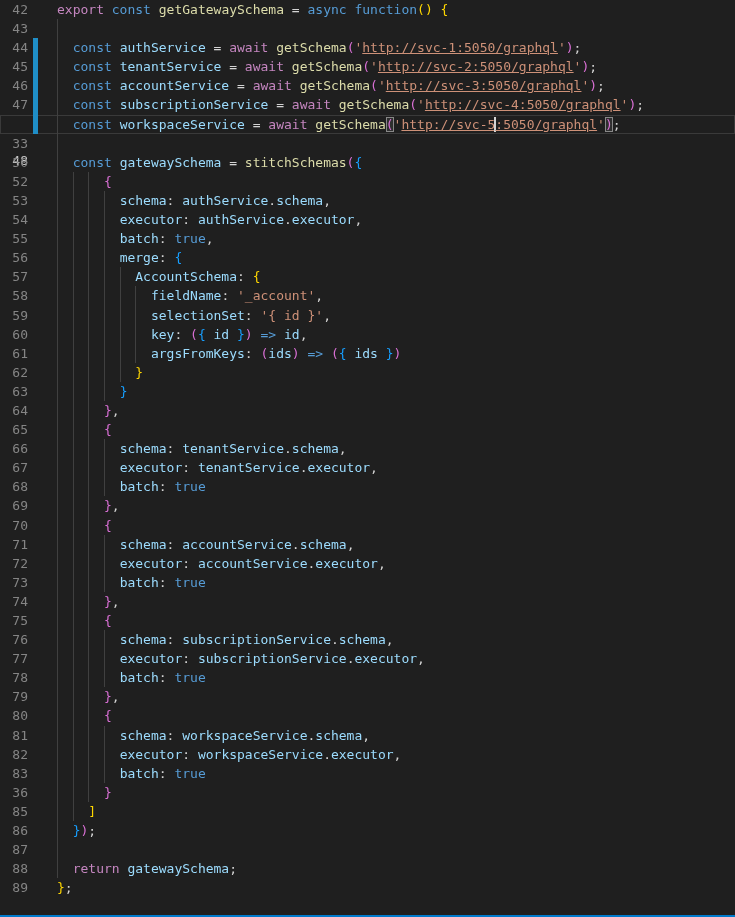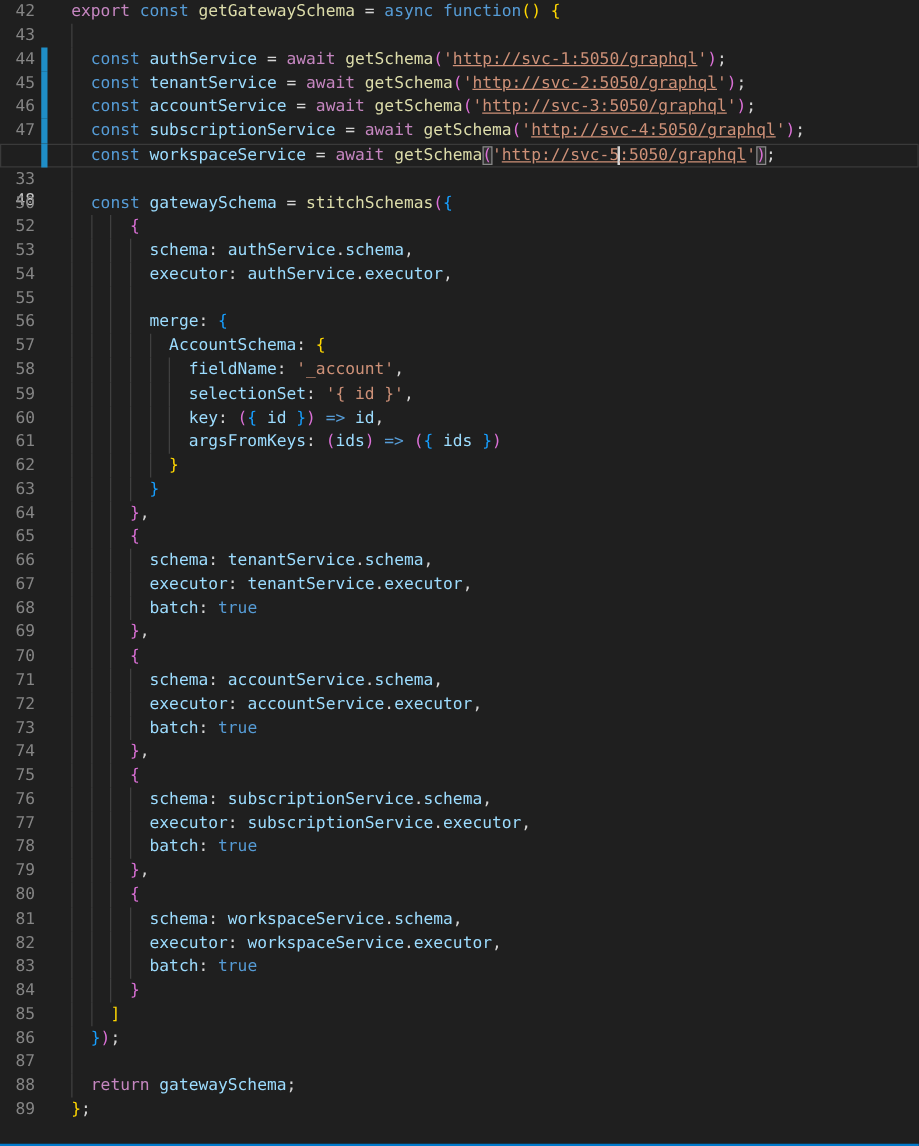--- a/index.html
+++ b/index.html
@@ -52,21 +52,21 @@
     <div class="line"><span class="ln">44</span><span class="modbar"></span><span class="guide" style="left: 57px;"></span><span class="code">  <span class="k2">const</span><span class="p"> </span><span class="v">authService</span><span class="p"> = </span><span class="k1">await</span><span class="p"> </span><span class="fn">getSchema</span><span class="b2">(</span><span class="s">'</span><span class="sl">http://svc-1:5050/graphql</span><span class="s">'</span><span class="b2">)</span><span class="p">;</span></span></div>
     <div class="line"><span class="ln">45</span><span class="modbar"></span><span class="guide" style="left: 57px;"></span><span class="code">  <span class="k2">const</span><span class="p"> </span><span class="v">tenantService</span><span class="p"> = </span><span class="k1">await</span><span class="p"> </span><span class="fn">getSchema</span><span class="b2">(</span><span class="s">'</span><span class="sl">http://svc-2:5050/graphql</span><span class="s">'</span><span class="b2">)</span><span class="p">;</span></span></div>
     <div class="line"><span class="ln">46</span><span class="modbar"></span><span class="guide" style="left: 57px;"></span><span class="code">  <span class="k2">const</span><span class="p"> </span><span class="v">accountService</span><span class="p"> = </span><span class="k1">await</span><span class="p"> </span><span class="fn">getSchema</span><span class="b2">(</span><span class="s">'</span><span class="sl">http://svc-3:5050/graphql</span><span class="s">'</span><span class="b2">)</span><span class="p">;</span></span></div>
     <div class="line"><span class="ln">47</span><span class="modbar"></span><span class="guide" style="left: 57px;"></span><span class="code">  <span class="k2">const</span><span class="p"> </span><span class="v">subscriptionService</span><span class="p"> = </span><span class="k1">await</span><span class="p"> </span><span class="fn">getSchema</span><span class="b2">(</span><span class="s">'</span><span class="sl">http://svc-4:5050/graphql</span><span class="s">'</span><span class="b2">)</span><span class="p">;</span></span></div>
     <div class="line active"><span class="ln">48</span><span class="modbar"></span><span class="guide" style="left: 57px;"></span><span class="code">  <span class="k2">const</span><span class="p"> </span><span class="v">workspaceService</span><span class="p"> = </span><span class="k1">await</span><span class="p"> </span><span class="fn">getSchema</span><span class="b2 m">(</span><span class="s">'</span><span class="sl">http://svc-5</span><span class="cursor"></span><span class="sl">:5050/graphql</span><span class="s">'</span><span class="b2 m">)</span><span class="p">;</span></span></div>
     <div class="line"><span class="ln">33</span><span class="guide" style="left: 57px;"></span><span class="code">  </span></div>
     <div class="line"><span class="ln">50</span><span class="guide" style="left: 57px;"></span><span class="code">  <span class="k2">const</span><span class="p"> </span><span class="v">gatewaySchema</span><span class="p"> = </span><span class="fn">stitchSchemas</span><span class="b2">(</span><span class="b3">{</span></span></div>
     <div class="line"><span class="ln">52</span><span class="guide" style="left: 57px;"></span><span class="guide" style="left: 72.66px;"></span><span class="guide" style="left: 88.32px;"></span><span class="code">      <span class="b2">{</span></span></div>
     <div class="line"><span class="ln">53</span><span class="guide" style="left: 57px;"></span><span class="guide" style="left: 72.66px;"></span><span class="guide" style="left: 88.32px;"></span><span class="guide" style="left: 103.98px;"></span><span class="code">        <span class="v">schema</span><span class="p">: </span><span class="v">authService</span><span class="p">.</span><span class="v">schema</span><span class="p">,</span></span></div>
     <div class="line"><span class="ln">54</span><span class="guide" style="left: 57px;"></span><span class="guide" style="left: 72.66px;"></span><span class="guide" style="left: 88.32px;"></span><span class="guide" style="left: 103.98px;"></span><span class="code">        <span class="v">executor</span><span class="p">: </span><span class="v">authService</span><span class="p">.</span><span class="v">executor</span><span class="p">,</span></span></div>
-    <div class="line"><span class="ln">55</span><span class="guide" style="left: 57px;"></span><span class="guide" style="left: 72.66px;"></span><span class="guide" style="left: 88.32px;"></span><span class="guide" style="left: 103.98px;"></span></div>
+    <div class="line"><span class="ln">55</span><span class="guide" style="left: 57px;"></span><span class="guide" style="left: 72.66px;"></span><span class="guide" style="left: 88.32px;"></span><span class="guide" style="left: 103.98px;"></span><span class="code">        <span class="v">batch</span><span class="p">: </span><span class="k2">true</span><span class="p">,</span></span></div>
     <div class="line"><span class="ln">56</span><span class="guide" style="left: 57px;"></span><span class="guide" style="left: 72.66px;"></span><span class="guide" style="left: 88.32px;"></span><span class="guide" style="left: 103.98px;"></span><span class="code">        <span class="v">merge</span><span class="p">: </span><span class="b3">{</span></span></div>
     <div class="line"><span class="ln">57</span><span class="guide" style="left: 57px;"></span><span class="guide" style="left: 72.66px;"></span><span class="guide" style="left: 88.32px;"></span><span class="guide" style="left: 103.98px;"></span><span class="guide" style="left: 119.64px;"></span><span class="code">          <span class="v">AccountSchema</span><span class="p">: </span><span class="b1">{</span></span></div>
     <div class="line"><span class="ln">58</span><span class="guide" style="left: 57px;"></span><span class="guide" style="left: 72.66px;"></span><span class="guide" style="left: 88.32px;"></span><span class="guide" style="left: 103.98px;"></span><span class="guide" style="left: 119.64px;"></span><span class="guide" style="left: 135.3px;"></span><span class="code">            <span class="v">fieldName</span><span class="p">: </span><span class="s">'_account'</span><span class="p">,</span></span></div>
     <div class="line"><span class="ln">59</span><span class="guide" style="left: 57px;"></span><span class="guide" style="left: 72.66px;"></span><span class="guide" style="left: 88.32px;"></span><span class="guide" style="left: 103.98px;"></span><span class="guide" style="left: 119.64px;"></span><span class="guide" style="left: 135.3px;"></span><span class="code">            <span class="v">selectionSet</span><span class="p">: </span><span class="s">'{ id }'</span><span class="p">,</span></span></div>
     <div class="line"><span class="ln">60</span><span class="guide" style="left: 57px;"></span><span class="guide" style="left: 72.66px;"></span><span class="guide" style="left: 88.32px;"></span><span class="guide" style="left: 103.98px;"></span><span class="guide" style="left: 119.64px;"></span><span class="guide" style="left: 135.3px;"></span><span class="code">            <span class="v">key</span><span class="p">: </span><span class="b2">(</span><span class="b3">{</span><span class="p"> </span><span class="v">id</span><span class="p"> </span><span class="b3">}</span><span class="b2">)</span><span class="p"> </span><span class="k2">=&gt;</span><span class="p"> </span><span class="v">id</span><span class="p">,</span></span></div>
     <div class="line"><span class="ln">61</span><span class="guide" style="left: 57px;"></span><span class="guide" style="left: 72.66px;"></span><span class="guide" style="left: 88.32px;"></span><span class="guide" style="left: 103.98px;"></span><span class="guide" style="left: 119.64px;"></span><span class="guide" style="left: 135.3px;"></span><span class="code">            <span class="v">argsFromKeys</span><span class="p">: </span><span class="b2">(</span><span class="v">ids</span><span class="b2">)</span><span class="p"> </span><span class="k2">=&gt;</span><span class="p"> </span><span class="b2">(</span><span class="b3">{</span><span class="p"> </span><span class="v">ids</span><span class="p"> </span><span class="b3">}</span><span class="b2">)</span></span></div>
     <div class="line"><span class="ln">62</span><span class="guide" style="left: 57px;"></span><span class="guide" style="left: 72.66px;"></span><span class="guide" style="left: 88.32px;"></span><span class="guide" style="left: 103.98px;"></span><span class="guide" style="left: 119.64px;"></span><span class="code">          <span class="b1">}</span></span></div>
     <div class="line"><span class="ln">63</span><span class="guide" style="left: 57px;"></span><span class="guide" style="left: 72.66px;"></span><span class="guide" style="left: 88.32px;"></span><span class="guide" style="left: 103.98px;"></span><span class="code">        <span class="b3">}</span></span></div>
     <div class="line"><span class="ln">64</span><span class="guide" style="left: 57px;"></span><span class="guide" style="left: 72.66px;"></span><span class="guide" style="left: 88.32px;"></span><span class="code">      <span class="b2">}</span><span class="p">,</span></span></div>
     <div class="line"><span class="ln">65</span><span class="guide" style="left: 57px;"></span><span class="guide" style="left: 72.66px;"></span><span class="guide" style="left: 88.32px;"></span><span class="code">      <span class="b2">{</span></span></div>
@@ -81,20 +81,20 @@
     <div class="line"><span class="ln">74</span><span class="guide" style="left: 57px;"></span><span class="guide" style="left: 72.66px;"></span><span class="guide" style="left: 88.32px;"></span><span class="code">      <span class="b2">}</span><span class="p">,</span></span></div>
     <div class="line"><span class="ln">75</span><span class="guide" style="left: 57px;"></span><span class="guide" style="left: 72.66px;"></span><span class="guide" style="left: 88.32px;"></span><span class="code">      <span class="b2">{</span></span></div>
     <div class="line"><span class="ln">76</span><span class="guide" style="left: 57px;"></span><span class="guide" style="left: 72.66px;"></span><span class="guide" style="left: 88.32px;"></span><span class="guide" style="left: 103.98px;"></span><span class="code">        <span class="v">schema</span><span class="p">: </span><span class="v">subscriptionService</span><span class="p">.</span><span class="v">schema</span><span class="p">,</span></span></div>
     <div class="line"><span class="ln">77</span><span class="guide" style="left: 57px;"></span><span class="guide" style="left: 72.66px;"></span><span class="guide" style="left: 88.32px;"></span><span class="guide" style="left: 103.98px;"></span><span class="code">        <span class="v">executor</span><span class="p">: </span><span class="v">subscriptionService</span><span class="p">.</span><span class="v">executor</span><span class="p">,</span></span></div>
     <div class="line"><span class="ln">78</span><span class="guide" style="left: 57px;"></span><span class="guide" style="left: 72.66px;"></span><span class="guide" style="left: 88.32px;"></span><span class="guide" style="left: 103.98px;"></span><span class="code">        <span class="v">batch</span><span class="p">: </span><span class="k2">true</span></span></div>
     <div class="line"><span class="ln">79</span><span class="guide" style="left: 57px;"></span><span class="guide" style="left: 72.66px;"></span><span class="guide" style="left: 88.32px;"></span><span class="code">      <span class="b2">}</span><span class="p">,</span></span></div>
     <div class="line"><span class="ln">80</span><span class="guide" style="left: 57px;"></span><span class="guide" style="left: 72.66px;"></span><span class="guide" style="left: 88.32px;"></span><span class="code">      <span class="b2">{</span></span></div>
     <div class="line"><span class="ln">81</span><span class="guide" style="left: 57px;"></span><span class="guide" style="left: 72.66px;"></span><span class="guide" style="left: 88.32px;"></span><span class="guide" style="left: 103.98px;"></span><span class="code">        <span class="v">schema</span><span class="p">: </span><span class="v">workspaceService</span><span class="p">.</span><span class="v">schema</span><span class="p">,</span></span></div>
     <div class="line"><span class="ln">82</span><span class="guide" style="left: 57px;"></span><span class="guide" style="left: 72.66px;"></span><span class="guide" style="left: 88.32px;"></span><span class="guide" style="left: 103.98px;"></span><span class="code">        <span class="v">executor</span><span class="p">: </span><span class="v">workspaceService</span><span class="p">.</span><span class="v">executor</span><span class="p">,</span></span></div>
     <div class="line"><span class="ln">83</span><span class="guide" style="left: 57px;"></span><span class="guide" style="left: 72.66px;"></span><span class="guide" style="left: 88.32px;"></span><span class="guide" style="left: 103.98px;"></span><span class="code">        <span class="v">batch</span><span class="p">: </span><span class="k2">true</span></span></div>
-    <div class="line"><span class="ln">84</span><span class="guide" style="left: 57px;"></span><span class="guide" style="left: 72.66px;"></span><span class="guide" style="left: 88.32px;"></span><span class="code">      <span class="b2">}</span></span></div>
+    <div class="line"><span class="ln">36</span><span class="guide" style="left: 57px;"></span><span class="guide" style="left: 72.66px;"></span><span class="guide" style="left: 88.32px;"></span><span class="code">      <span class="b2">}</span></span></div>
     <div class="line"><span class="ln">85</span><span class="guide" style="left: 57px;"></span><span class="guide" style="left: 72.66px;"></span><span class="code">    <span class="b1">]</span></span></div>
     <div class="line"><span class="ln">86</span><span class="guide" style="left: 57px;"></span><span class="code">  <span class="b3">}</span><span class="b2">)</span><span class="p">;</span></span></div>
     <div class="line"><span class="ln">87</span><span class="guide" style="left: 57px;"></span><span class="code">  </span></div>
     <div class="line"><span class="ln">88</span><span class="guide" style="left: 57px;"></span><span class="code">  <span class="k1">return</span><span class="p"> </span><span class="v">gatewaySchema</span><span class="p">;</span></span></div>
     <div class="line"><span class="ln">89</span><span class="code"><span class="b1">}</span><span class="p">;</span></span></div>
   </div>
 <div id="accent"></div>
 
 </body></html>

